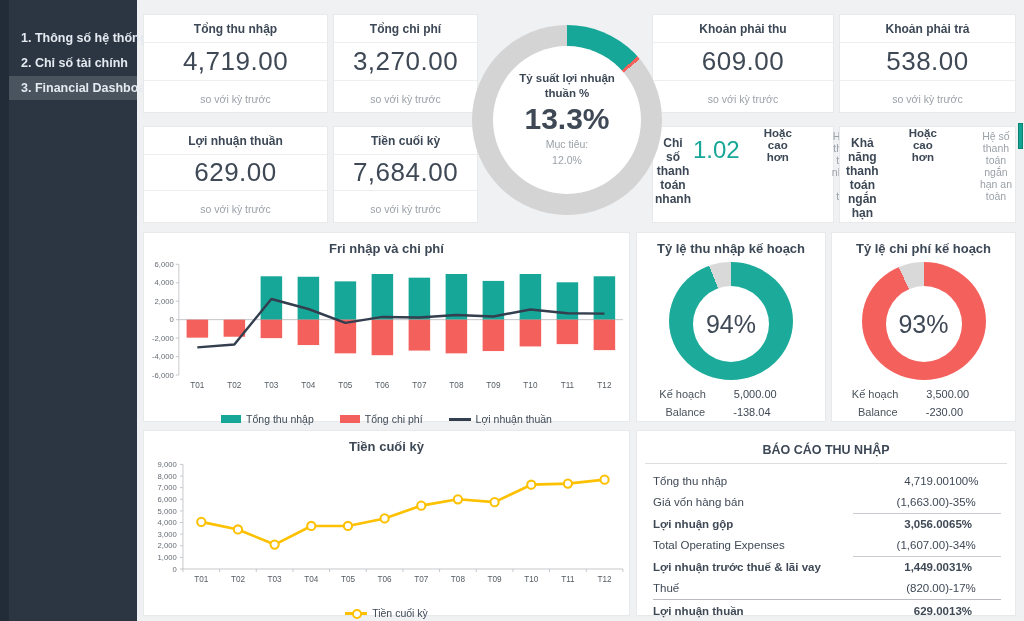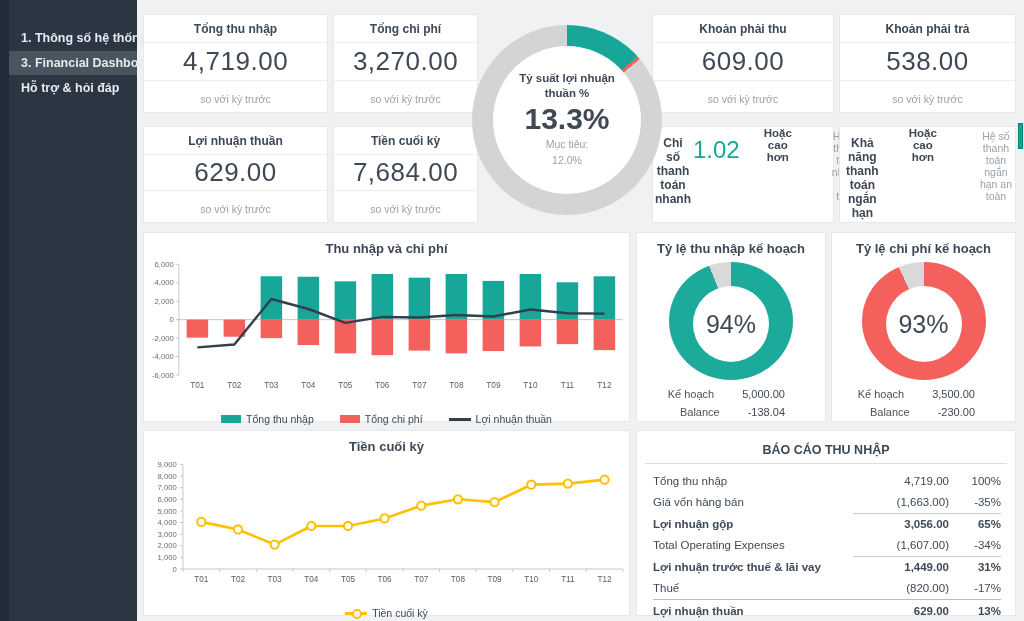--- a/index.html
+++ b/index.html
@@ -60,53 +60,53 @@
     background:#fff;border:2px solid #fdc101;
   }
   
   .donut-card{display:flex;flex-direction:column;align-items:center;}
   .donut{width:124px;height:124px;border-radius:50%;position:relative;margin-top:4px;}
   .donut .hole{
     position:absolute;left:24px;top:24px;width:76px;height:76px;border-radius:50%;background:#fff;
     display:flex;align-items:center;justify-content:center;font-size:25px;color:#3f4956;
   }
   .donut-rows{width:100%;box-sizing:border-box;padding:5px 40px 0 14px;}
-  .donut-row{display:flex;justify-content:flex-end;font-size:11px;color:#4a525b;line-height:18px;gap:28px;}
+  .donut-row{display:flex;justify-content:center;font-size:11px;color:#4a525b;line-height:18px;gap:28px;}
   .donut-row .dv{color:#3f4956;}
   
   .t-title{
     font-size:12.5px;font-weight:700;text-align:center;color:#3d4856;
     padding:8px 0 6px;border-bottom:1px solid #dcdfe2;margin:4px 8px;
   }
   .t-body{padding:2px 14px 0 16px;}
   .t-row{display:flex;align-items:center;height:21.5px;font-size:11.5px;color:#3f4956;}
   .t-row.bold{font-weight:700;}
   .t-row.rule-above{border-top:1px solid #b9bdc2;}
   .t-label{flex:1;text-align:left;}
   .t-nums{display:flex;height:100%;align-items:center;}
   .t-nums.rule-below{border-bottom:1px solid #c9cdd1;}
   .t-val{width:96px;text-align:right;}
-  .t-pct{width:52px;text-align:right;}
+  .t-pct{width:52px;text-align:left;}
   
   .side-tab{
     position:absolute;left:1018px;top:123px;width:5px;height:26px;
     background:#13a392;border:1px solid #0a8374;box-sizing:border-box;
   }
   svg text{font-family:"Liberation Sans", sans-serif;}
 </style>
 </head>
 <body>
 
 <div class="app">
 
   <aside class="sidebar">
     <nav id="sidebar-items">
         <div class="side-item">1. Thông số hệ thống</div>
+        <div class="side-item">2. Chỉ số tài chính</div>
         <div class="side-item selected">3. Financial Dashboard</div>
-        <div class="side-item">Hỗ trợ &amp; hỏi đáp</div>
       </nav>
   </aside>
 
   <div class="card kpi" style="left:143px;top:14px;width:185px;height:99px;">
     <div class="k-title">Tổng thu nhập</div>
     <div class="k-value">4,719.00</div>
     <div class="k-footer">so với kỳ trước</div>
   </div>
   <div class="card kpi" style="left:333px;top:14px;width:145px;height:99px;">
     <div class="k-title">Tổng chi phí</div>
@@ -149,21 +149,21 @@
   <div class="gauge" id="gauge-ring" style="background: conic-gradient(rgb(23, 167, 152) 0%, rgb(23, 167, 152) 13.3%, rgb(244, 97, 93) 13.3%, rgb(244, 97, 93) 13.9%, rgb(212, 212, 212) 13.9%, rgb(212, 212, 212) 100%);">
     <div class="hole">
       <div class="g-title">Tỷ suất lợi nhuận thuần %</div>
       <div class="g-value">13.3%</div>
       <div class="g-target">Mục tiêu:</div>
       <div class="g-targetv">12.0%</div>
     </div>
   </div>
 
   <div class="card" style="left:143px;top:232px;width:487px;height:190px;">
-    <div class="chart-title">Thu nhập và chi phí</div>
+    <div class="chart-title">Fri nhập và chi phí</div>
     <div id="bar-chart"><svg viewBox="0 0 471 146" width="483" height="150">
           <text x="29" y="8.6" text-anchor="end" font-size="7.5" fill="#666c73">6,000</text>
           <line x1="31" y1="6" x2="34" y2="6" stroke="#b9bdc2" stroke-width="0.8"></line>
           <text x="29" y="26.6" text-anchor="end" font-size="7.5" fill="#666c73">4,000</text>
           <line x1="31" y1="24" x2="34" y2="24" stroke="#b9bdc2" stroke-width="0.8"></line>
           <text x="29" y="44.6" text-anchor="end" font-size="7.5" fill="#666c73">2,000</text>
           <line x1="31" y1="42" x2="34" y2="42" stroke="#b9bdc2" stroke-width="0.8"></line>
           <text x="29" y="62.6" text-anchor="end" font-size="7.5" fill="#666c73">0</text>
           <line x1="31" y1="60" x2="34" y2="60" stroke="#b9bdc2" stroke-width="0.8"></line>
           <text x="29" y="80.6" text-anchor="end" font-size="7.5" fill="#666c73">-2,000</text>

